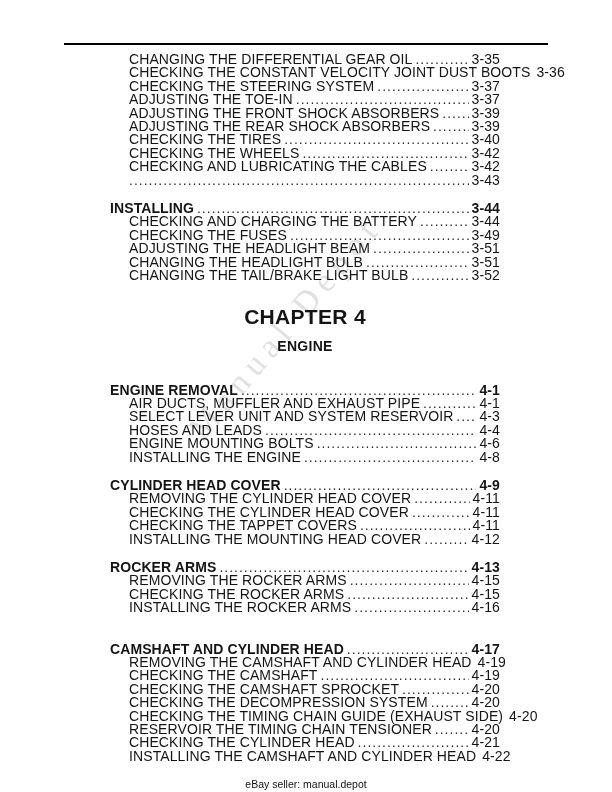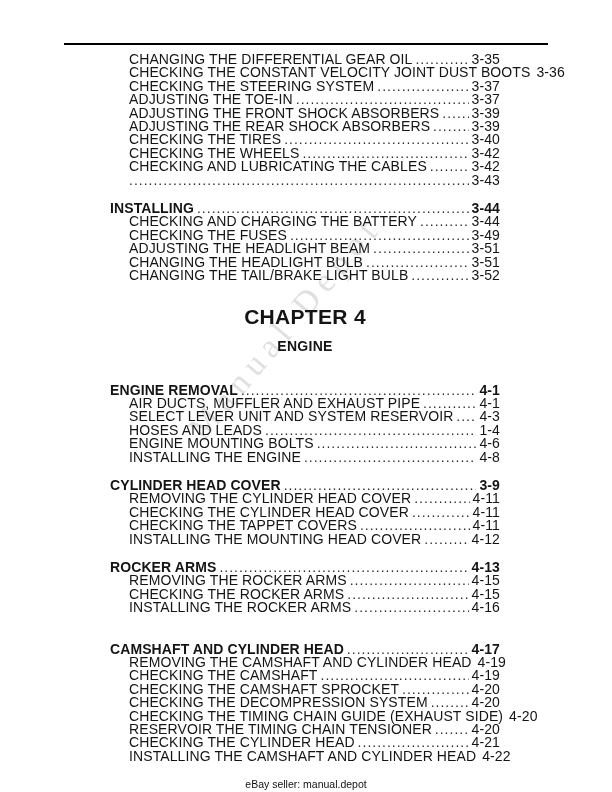--- a/index.html
+++ b/index.html
@@ -210,39 +210,39 @@
 
   <div class="row lvl1">
     <span class="label">SELECT LEVER UNIT AND SYSTEM RESERVOIR</span>
     <span class="leader"></span>
     <span class="pagenum">4-3</span>
   </div>
 
   <div class="row lvl1">
     <span class="label">HOSES AND LEADS</span>
     <span class="leader"></span>
-    <span class="pagenum">1-4</span>
+    <span class="pagenum">4-4</span>
   </div>
 
   <div class="row lvl1">
     <span class="label">ENGINE MOUNTING BOLTS</span>
     <span class="leader"></span>
     <span class="pagenum">4-6</span>
   </div>
 
   <div class="row lvl1">
     <span class="label">INSTALLING THE ENGINE</span>
     <span class="leader"></span>
     <span class="pagenum">4-8</span>
   </div>
 <div class="spacer"></div>
   <div class="row lvl0">
     <span class="label">CYLINDER HEAD COVER</span>
     <span class="leader"></span>
-    <span class="pagenum">3-9</span>
+    <span class="pagenum">4-9</span>
   </div>
 
   <div class="row lvl1">
     <span class="label">REMOVING THE CYLINDER HEAD COVER</span>
     <span class="leader"></span>
     <span class="pagenum">4-11</span>
   </div>
 
   <div class="row lvl1">
     <span class="label">CHECKING THE CYLINDER HEAD COVER</span>

